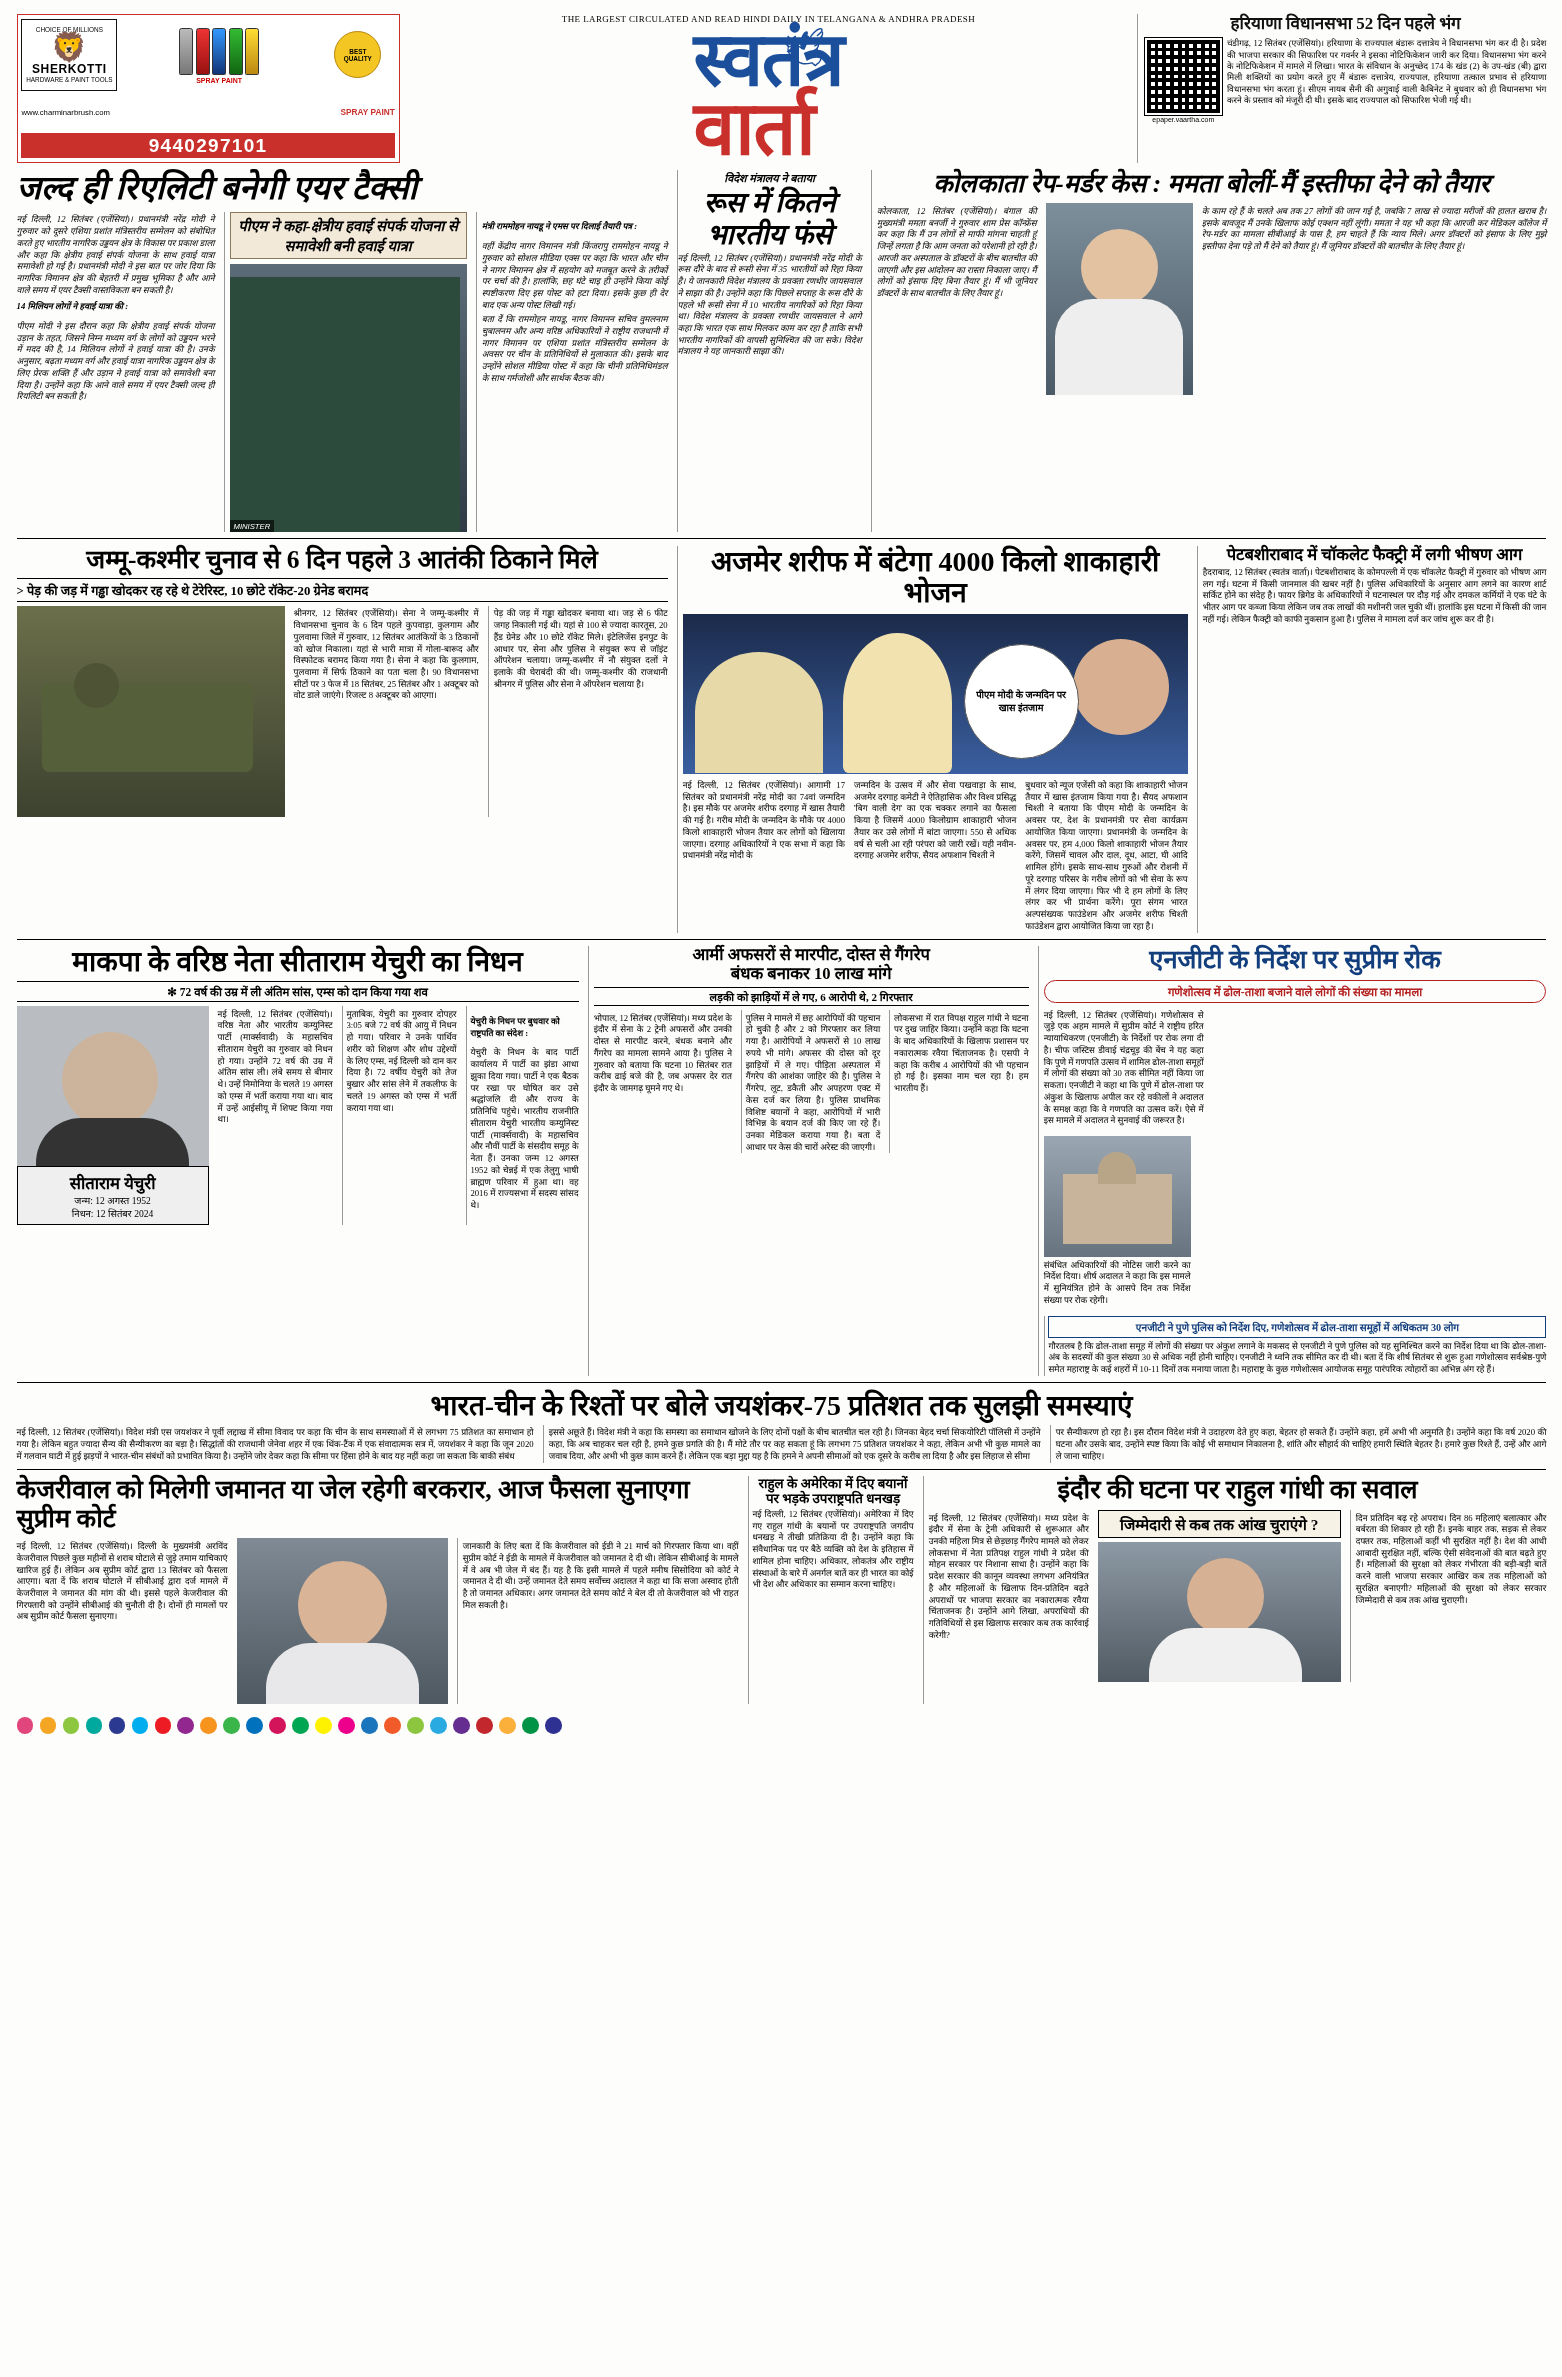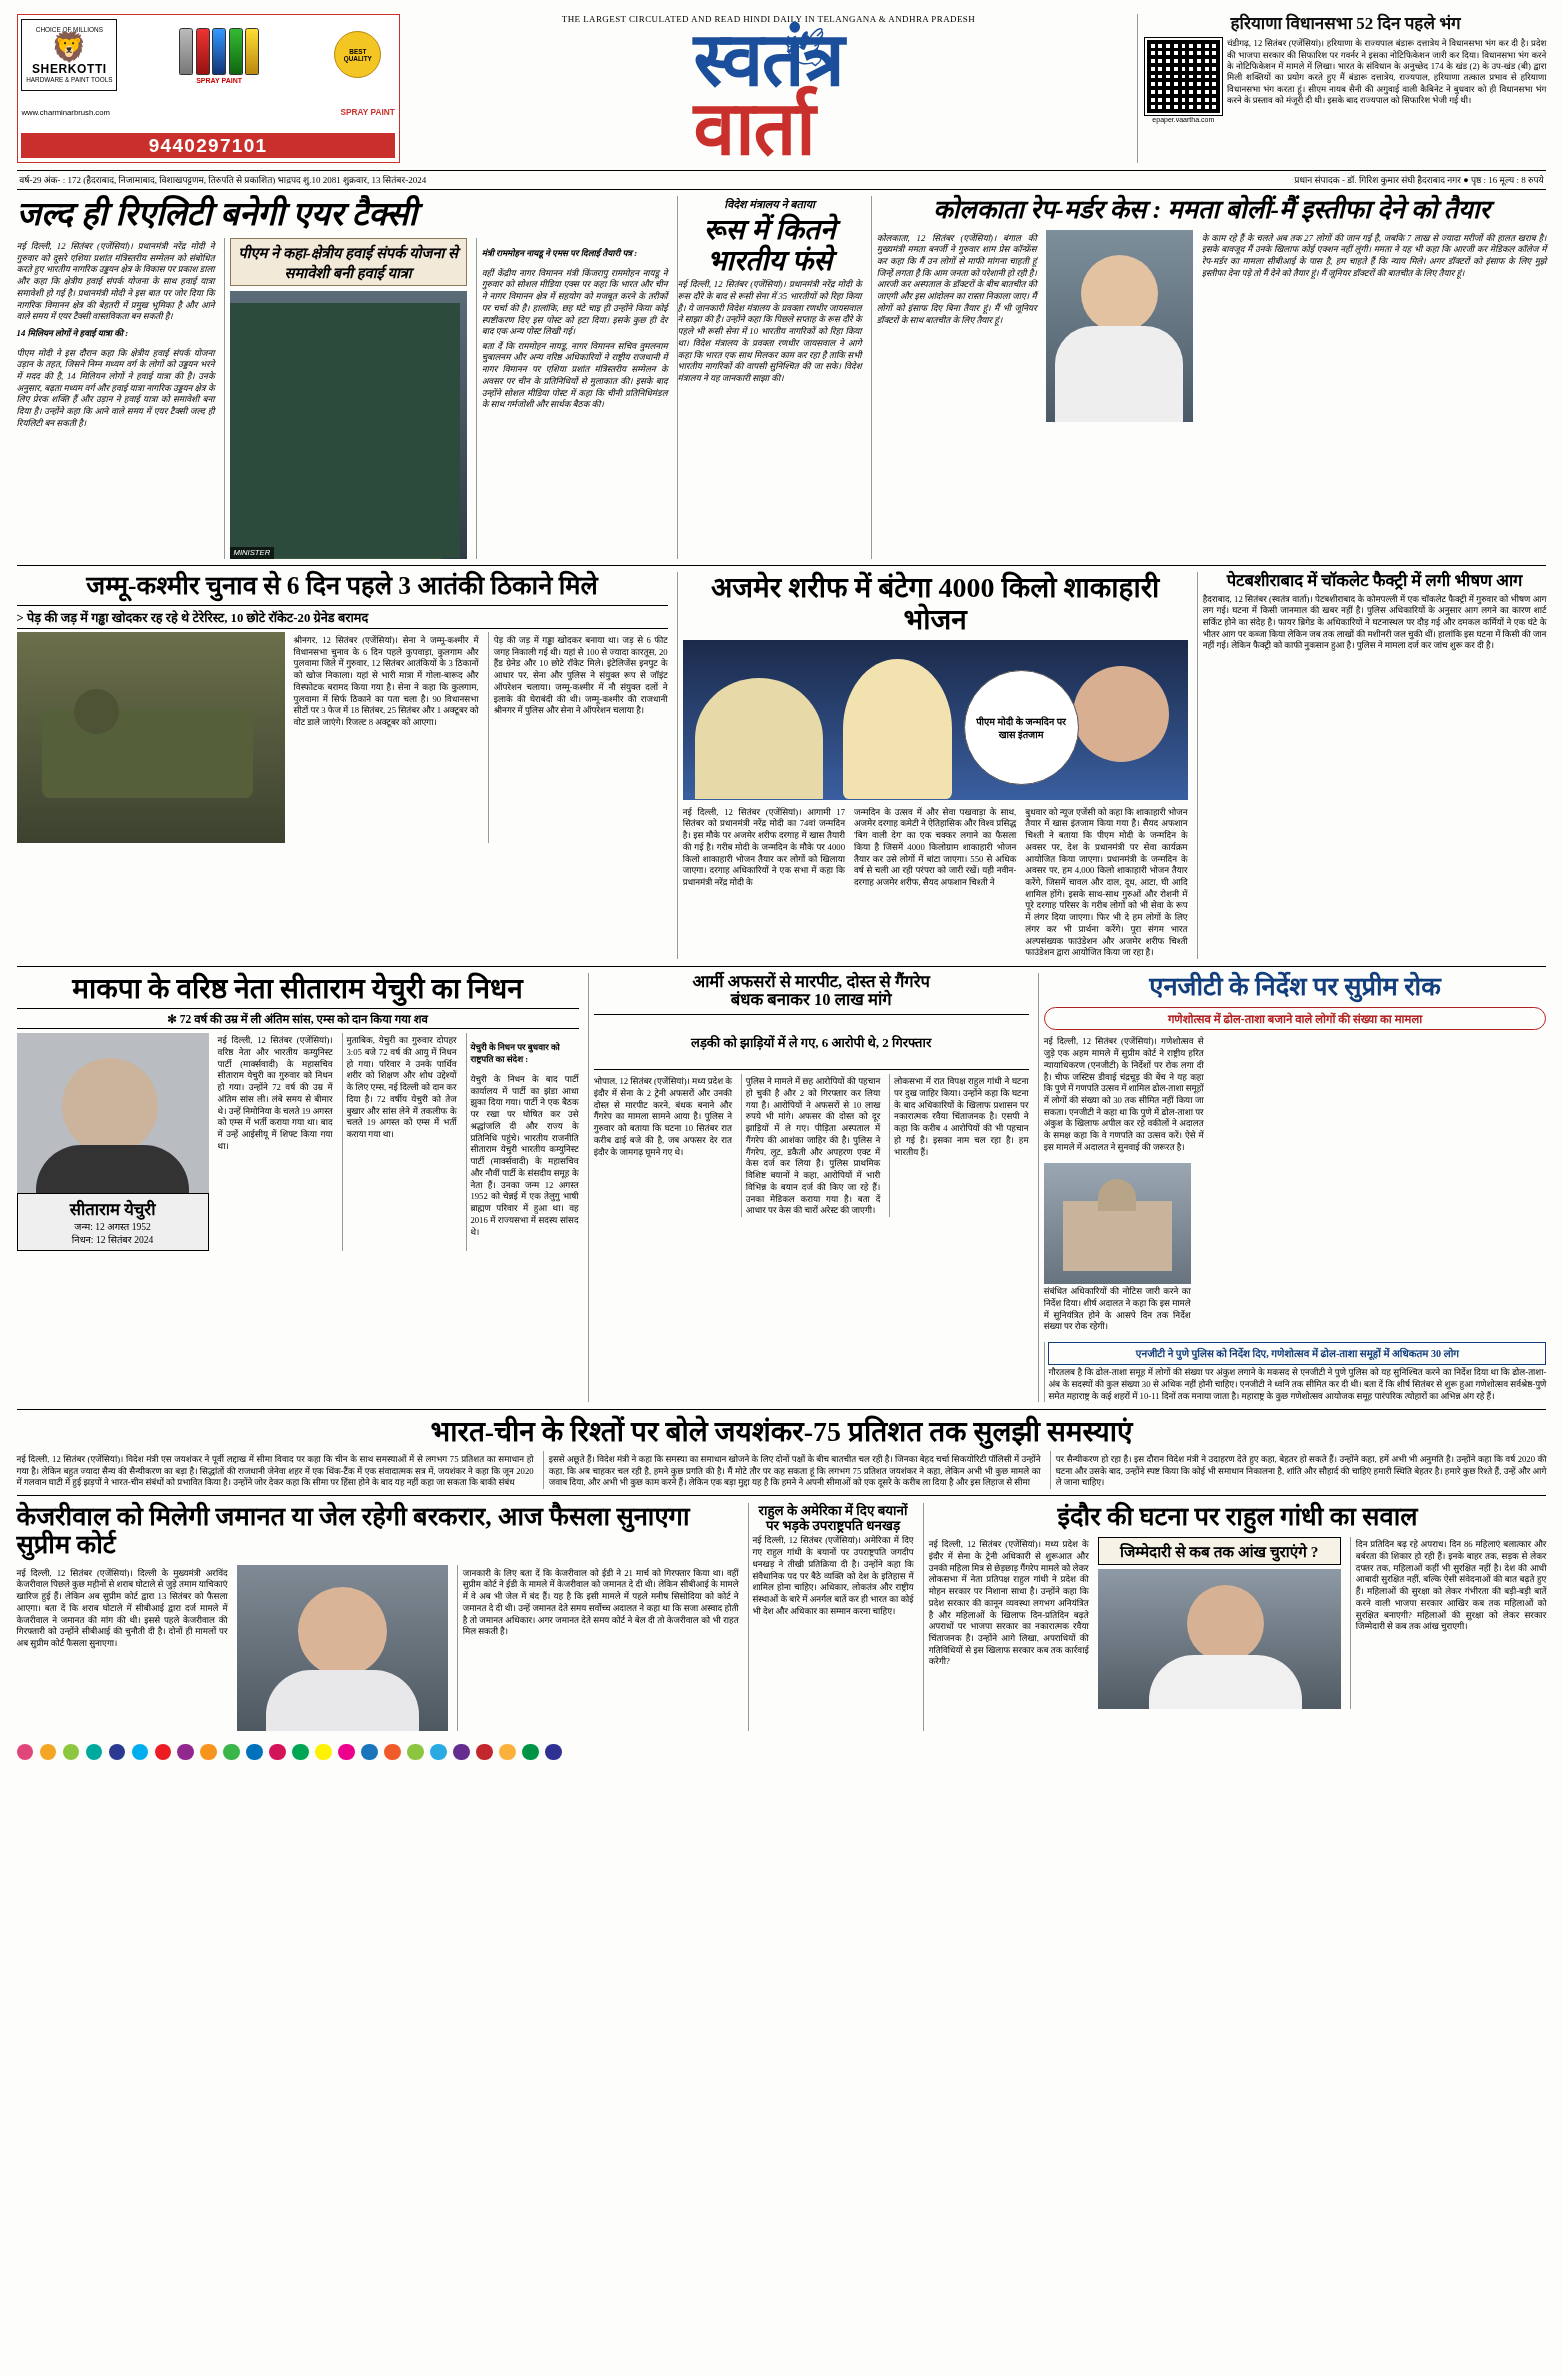--- a/index.html
+++ b/index.html
@@ -148,24 +148,20 @@
       <div class="rn-body">
         <div>
           <div class="qr"></div>
           <div class="qr-label">epaper.vaartha.com</div>
         </div>
         <div class="rn-text">चंडीगढ़, 12 सितंबर (एजेंसियां)। हरियाणा के राज्यपाल बंडारू दत्तात्रेय ने विधानसभा भंग कर दी है। प्रदेश की भाजपा सरकार की सिफारिश पर गवर्नर ने इसका नोटिफिकेशन जारी कर दिया। विधानसभा भंग करने के नोटिफिकेशन में मामले में लिखा। भारत के संविधान के अनुच्छेद 174 के खंड (2) के उप-खंड (बी) द्वारा मिली शक्तियों का प्रयोग करते हुए मैं बंडारू दत्तात्रेय, राज्यपाल, हरियाणा तत्काल प्रभाव से हरियाणा विधानसभा भंग करता हूं। सीएम नायब सैनी की अगुवाई वाली कैबिनेट ने बुधवार को ही विधानसभा भंग करने के प्रस्ताव को मंजूरी दी थी। इसके बाद राज्यपाल को सिफारिश भेजी गई थी।</div>
       </div>
     </div>
   </div>
 
-  <div class="infobar">
-    <div class="left">वर्ष-29 अंक- : 172 (हैदराबाद, निजामाबाद, विशाखपट्टणम, तिरुपति से प्रकाशित) भाद्रपद शु.10 2081 शुक्रवार, 13 सितंबर-2024</div>
-    <div class="right">प्रधान संपादक - डॉ. गिरिश कुमार संघी हैदराबाद नगर ● पृष्ठ : 16 मूल्य : 8 रुपये</div>
-  </div>
 
   <div class="cols" style="margin-top:6.4px;font-style:italic;">
 
     <div style="width:651px;">
       <div class="hl h-xl">जल्द ही रिएलिटी बनेगी एयर टैक्सी</div>
       <div class="cols" style="margin-top:5.1px;">
         <div style="width:198px;">
           <p class="body">नई दिल्ली, 12 सितंबर (एजेंसियां)। प्रधानमंत्री नरेंद्र मोदी ने गुरुवार को दूसरे एशिया प्रशांत मंत्रिस्तरीय सम्मेलन को संबोधित करते हुए भारतीय नागरिक उड्डयन क्षेत्र के विकास पर प्रकाश डाला और कहा कि क्षेत्रीय हवाई संपर्क योजना के साथ हवाई यात्रा समावेशी हो गई है। प्रधानमंत्री मोदी ने इस बात पर जोर दिया कि नागरिक विमानन क्षेत्र की बेहतरी में प्रमुख भूमिका है और आने वाले समय में एयर टैक्सी वास्तविकता बन सकती है।</p>
           <p class="byline" style="margin-top:3.8px;">14 मिलियन लोगों ने हवाई यात्रा की :</p>
           <p class="body">पीएम मोदी ने इस दौरान कहा कि क्षेत्रीय हवाई संपर्क योजना उड़ान के तहत, जिसने निम्न मध्यम वर्ग के लोगों को उड्डयन भरने में मदद की है, 14 मिलियन लोगों ने हवाई यात्रा की है। उनके अनुसार, बढ़ता मध्यम वर्ग और हवाई यात्रा नागरिक उड्डयन क्षेत्र के लिए प्रेरक शक्ति हैं और उड़ान ने हवाई यात्रा को समावेशी बना दिया है। उन्होंने कहा कि आने वाले समय में एयर टैक्सी जल्द ही रियलिटी बन सकती है।</p>
@@ -294,21 +290,21 @@
         <div style="flex:1;" class="vline">
           <p class="byline" style="margin-left:3.8px;">येचुरी के निधन पर बुधवार को राष्ट्रपति का संदेश :</p>
           <p class="body" style="margin-left:3.8px;">येचुरी के निधन के बाद पार्टी कार्यालय में पार्टी का झंडा आधा झुका दिया गया। पार्टी ने एक बैठक पर रखा पर घोषित कर उसे श्रद्धांजलि दी और राज्य के प्रतिनिधि पहुंचे। भारतीय राजनीति सीताराम येचुरी भारतीय कम्युनिस्ट पार्टी (मार्क्सवादी) के महासचिव और नौवीं पार्टी के संसदीय समूह के नेता हैं। उनका जन्म 12 अगस्त 1952 को चेन्नई में एक तेलुगु भाषी ब्राह्मण परिवार में हुआ था। वह 2016 में राज्यसभा में सदस्य सांसद थे।</p>
         </div>
       </div>
     </div>
 
     <div style="width:441px;" class="vline">
       <div class="hl h-sm" style="text-align:center;padding-left:5.1px;">आर्मी अफसरों से मारपीट, दोस्त से गैंगरेप</div>
       <div class="hl h-sm" style="text-align:center;padding-left:5.1px;">बंधक बनाकर 10 लाख मांगे</div>
-      <div style="text-align:center;font-size:13px;font-weight:bold;border-top:0.6px solid #000;border-bottom:0.6px solid #000;margin:3.8px 0 3.8px 5.1px;padding:18px 0;">लड़की को झाड़ियों में ले गए, 6 आरोपी थे, 2 गिरफ्तार</div>
+      <div style="text-align:center;font-size:11px;font-weight:bold;border-top:0.6px solid #000;border-bottom:0.6px solid #000;margin:3.8px 0 3.8px 5.1px;padding:1px 0;">लड़की को झाड़ियों में ले गए, 6 आरोपी थे, 2 गिरफ्तार</div>
       <div class="cols" style="padding-left:5.1px;">
         <div style="flex:1;">
             <p class="body">भोपाल, 12 सितंबर (एजेंसियां)। मध्य प्रदेश के इंदौर में सेना के 2 ट्रेनी अफसरों और उनकी दोस्त से मारपीट करने, बंधक बनाने और गैंगरेप का मामला सामने आया है। पुलिस ने गुरुवार को बताया कि घटना 10 सितंबर रात करीब ढाई बजे की है, जब अफसर देर रात इंदौर के जामगढ़ घूमने गए थे।</p>
           </div>
         <div style="flex:1;" class="vline">
             <p class="body" style="margin-left:3.8px;">पुलिस ने मामले में छह आरोपियों की पहचान हो चुकी है और 2 को गिरफ्तार कर लिया गया है। आरोपियों ने अफसरों से 10 लाख रुपये भी मांगे। अफसर की दोस्त को दूर झाड़ियों में ले गए। पीड़िता अस्पताल में गैंगरेप की आशंका जाहिर की है। पुलिस ने गैंगरेप, लूट, डकैती और अपहरण एक्ट में केस दर्ज कर लिया है। पुलिस प्राथमिक विशिष्ट बयानों ने कहा, आरोपियों में भारी विभिन्न के बयान दर्ज की किए जा रहे हैं। उनका मेडिकल कराया गया है। बता दें आधार पर केस की चारों अरेस्ट की जाएगी।</p>
           </div>
         <div style="flex:1;" class="vline">
             <p class="body" style="margin-left:3.8px;">लोकसभा में रात विपक्ष राहुल गांधी ने घटना पर दुख जाहिर किया। उन्होंने कहा कि घटना के बाद अधिकारियों के खिलाफ प्रशासन पर नकारात्मक रवैया चिंताजनक है। एसपी ने कहा कि करीब 4 आरोपियों की भी पहचान हो गई है। इसका नाम चल रहा है। हम भारतीय हैं।</p>
           </div>

